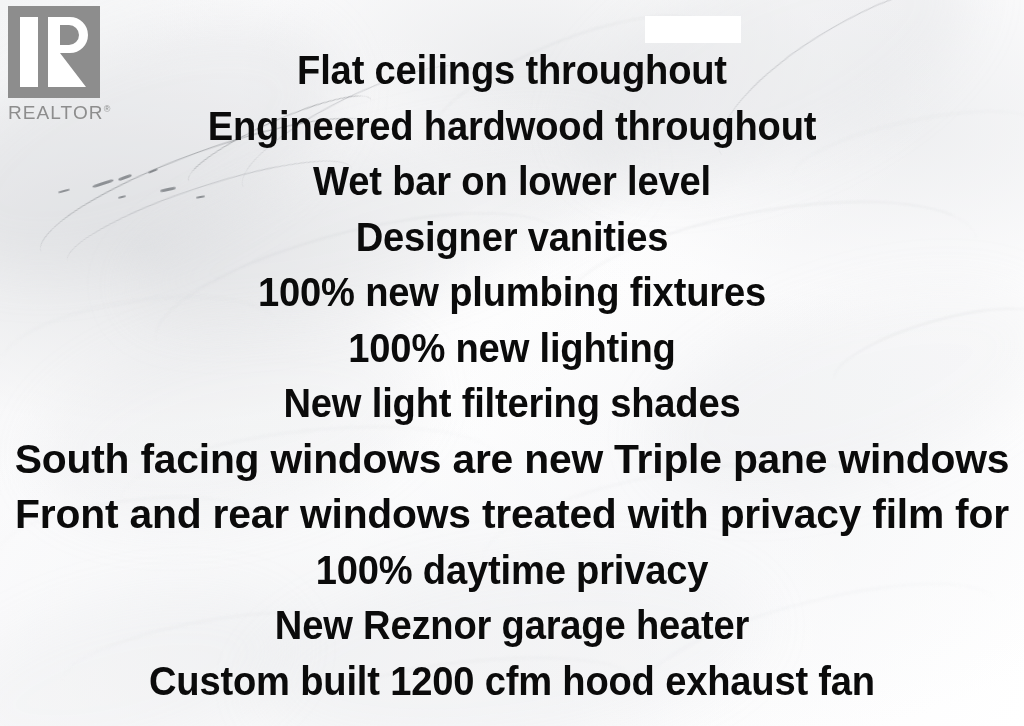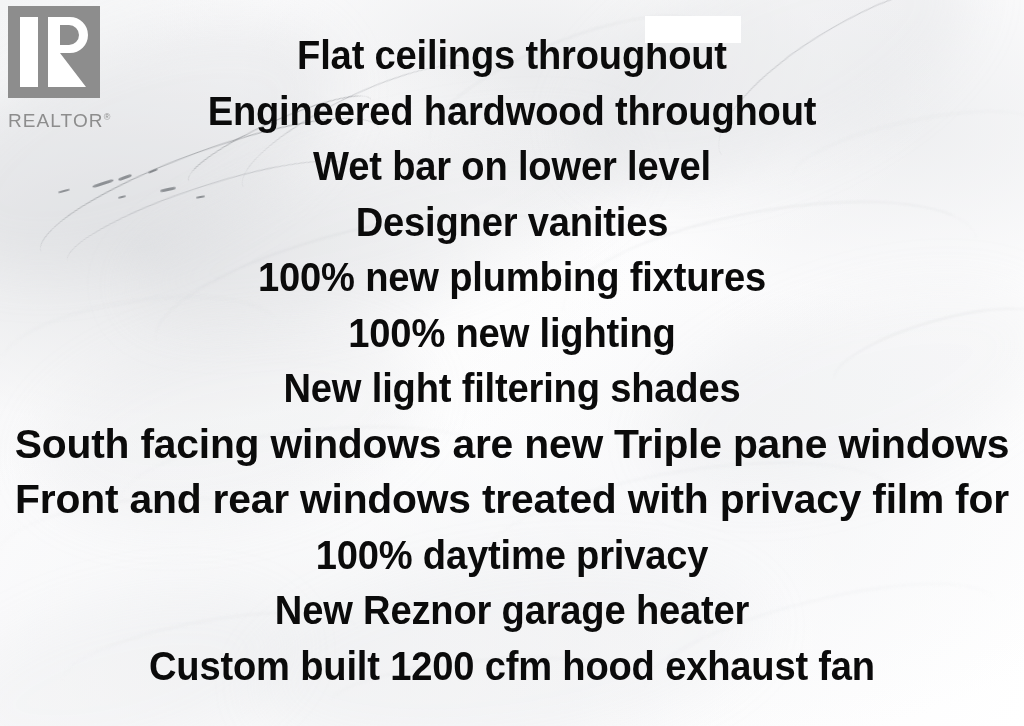--- a/index.html
+++ b/index.html
@@ -110,21 +110,21 @@
   .logo-mark .bar {
     position: absolute;
     left: 12px;
     top: 11px;
     width: 18px;
     height: 70px;
     background: #ffffff;
   }
   .logo-mark svg { position: absolute; left: 0; top: 0; }
   .logo-word {
-    margin-top: 13px;
+    margin-top: 5px;
     font-family: "Liberation Sans", sans-serif;
     font-size: 19px;
     letter-spacing: 1.1px;
     color: #8d8d8d;
     font-weight: 400;
     white-space: nowrap;
     line-height: 1;
   }
   .logo-word sup {
     font-size: 9px;
@@ -144,21 +144,21 @@
   }
 
   
   #feature-list {
     position: absolute;
     left: 0;
     top: 0;
     width: 1024px;
     height: 726px;
     z-index: 4;
-    padding-top: 28px;
+    padding-top: 43px;
     box-sizing: border-box;
     display: flex;
     flex-direction: column;
     align-items: flex-end;
   }
   .feature-line {
     width: 1024px;
     text-align: center;
     color: #0b0b0b;
     font-family: "Liberation Sans Narrow", "Liberation Sans", sans-serif;

